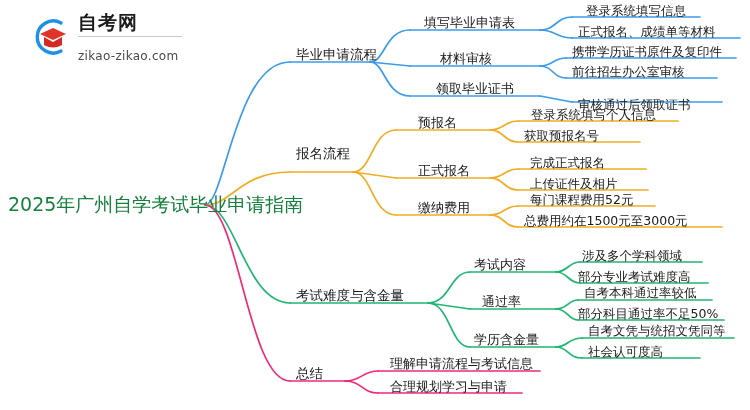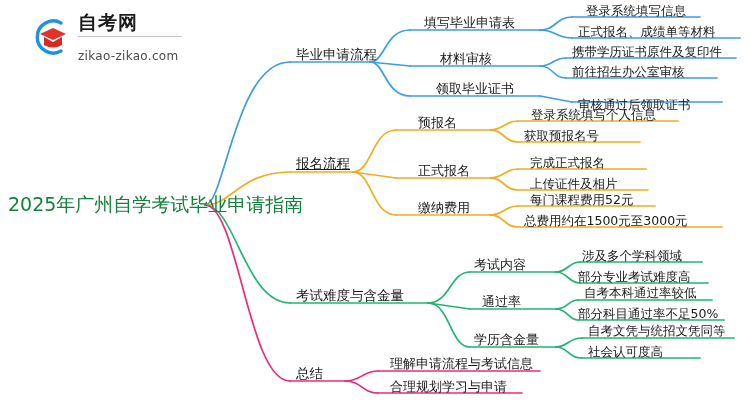--- a/index.html
+++ b/index.html
@@ -134,21 +134,21 @@
   <div class="node node-sub right" style="left:424px; top:23px;">填写毕业申请表</div>
   <div class="node node-sub right" style="left:440px; top:59px;text-align:center;">材料审核</div>
   <div class="node node-sub right" style="left:436px; top:89px;">领取毕业证书</div>
 
   <div class="node node-leaf right" style="left:586px; top:11px;">登录系统填写信息</div>
   <div class="node node-leaf right" style="left:578px; top:32px;">正式报名、成绩单等材料</div>
   <div class="node node-leaf right" style="left:572px; top:52px;">携带学历证书原件及复印件</div>
   <div class="node node-leaf right" style="left:572px; top:72px;">前往招生办公室审核</div>
   <div class="node node-leaf right" style="left:578px; top:105px;">审核通过后领取证书</div>
 
-  <div class="node node-branch right" style="left:296px; top:164px;text-decoration:underline;">报名流程</div>
+  <div class="node node-branch right" style="left:296px; top:154px;">报名流程</div>
 
   <div class="node node-sub right" style="left:418px; top:123px;">预报名</div>
   <div class="node node-sub right" style="left:418px; top:171px;">正式报名</div>
   <div class="node node-sub right" style="left:418px; top:208px;">缴纳费用</div>
 
   <div class="node node-leaf right" style="left:524px; top:115px;margin-left:7px;">登录系统填写个人信息</div>
   <div class="node node-leaf right" style="left:524px; top:136px;">获取预报名号</div>
   <div class="node node-leaf right" style="left:530px; top:163px;">完成正式报名</div>
   <div class="node node-leaf right" style="left:530px; top:184px;">上传证件及相片</div>
   <div class="node node-leaf right" style="left:530px; top:200px;">每门课程费用52元</div>

